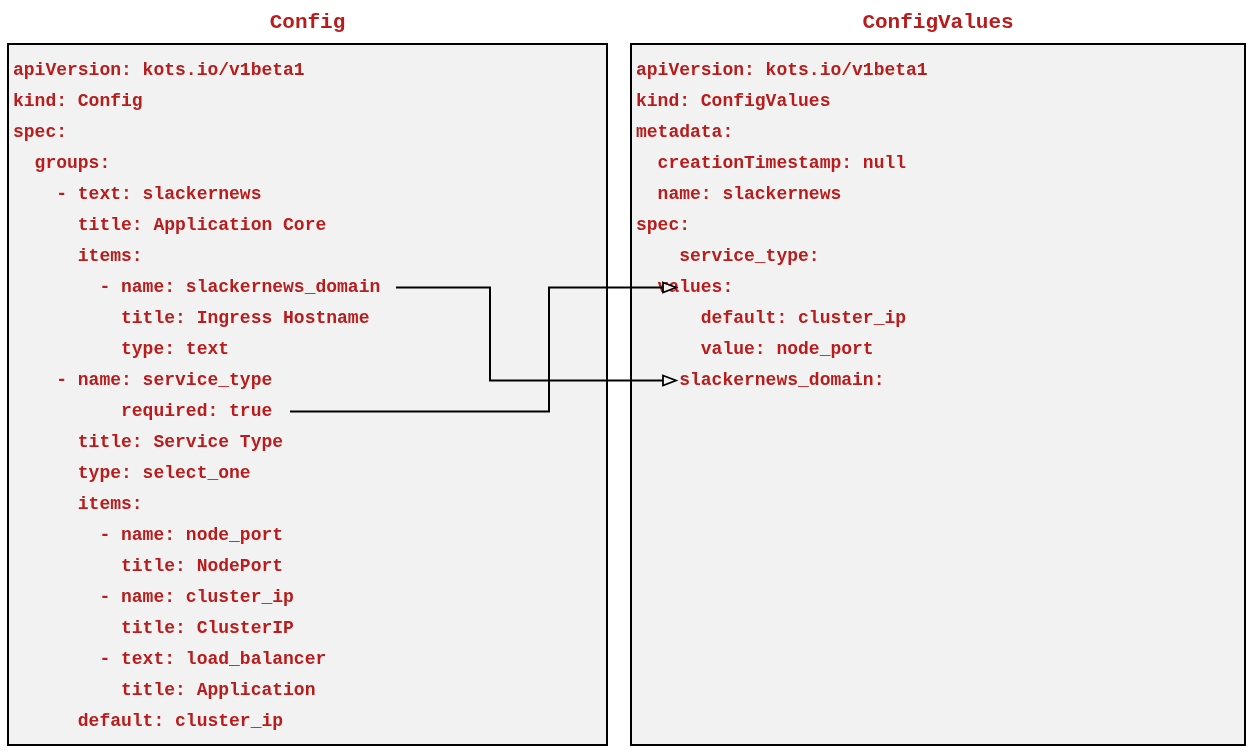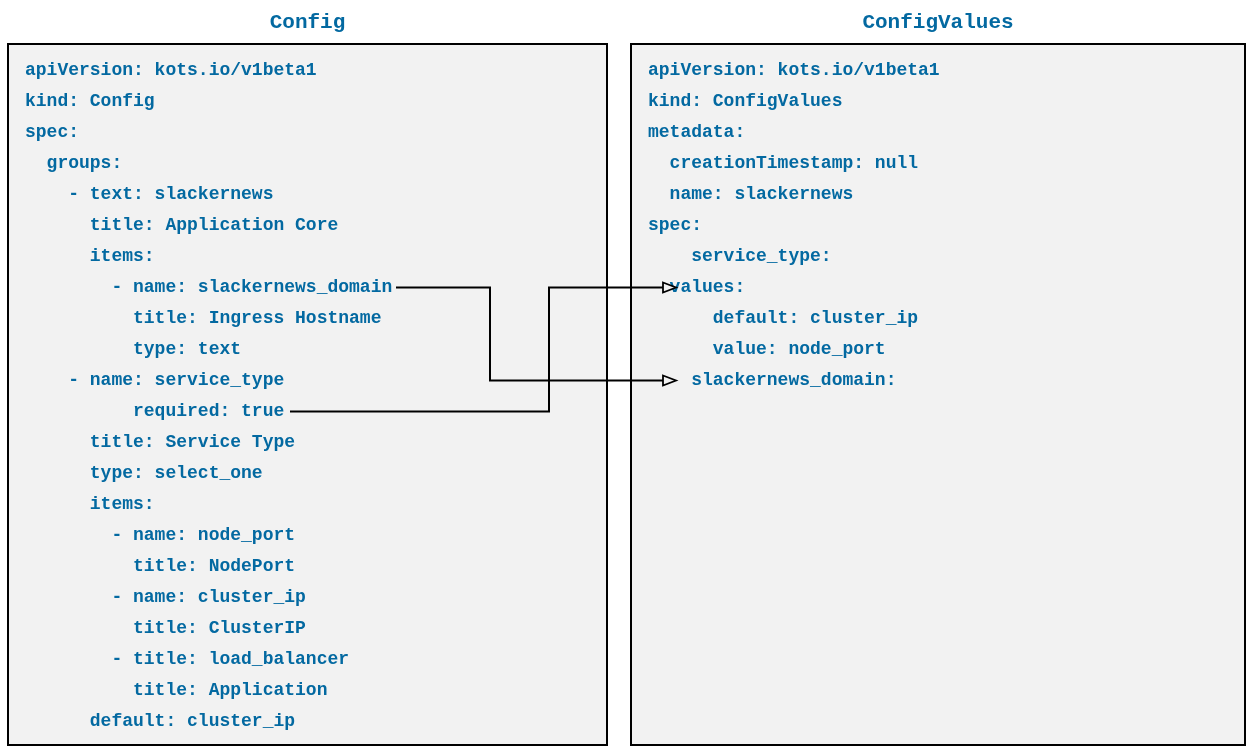--- a/index.html
+++ b/index.html
@@ -4,41 +4,41 @@
 <style>
   * { margin: 0; padding: 0; box-sizing: border-box; }
   html, body { background: #ffffff; }
   .canvas {
     position: relative;
     width: 1258px;
     height: 756px;
     background: #ffffff;
     font-family: "Liberation Mono", "DejaVu Sans Mono", monospace;
     font-weight: bold;
-    color: #0369a1;
+    color: #b91c1c;
     overflow: hidden;
   }
   .panel-title {
     position: absolute;
     top: 7px;
     height: 31px;
     line-height: 31px;
     font-size: 21px;
     text-align: center;
     letter-spacing: 0;
   }
   .panel-title.left  { left: 7px;   width: 601px; }
   .panel-title.right { left: 630px; width: 616px; }
   .panel {
     position: absolute;
     top: 43px;
     height: 703px;
     background: #f2f2f2;
     border: 2px solid #000000;
-    padding: 10px 16px;
+    padding: 10px 4px;
   }
   .panel.left  { left: 7px;   width: 601px; }
   .panel.right { left: 630px; width: 616px; }
   .yaml-line {
     white-space: pre;
     font-size: 18px;
     line-height: 31px;
   }
   svg.overlay {
     position: absolute;
@@ -71,21 +71,21 @@
       <div class="yaml-line">          type: text</div>
       <div class="yaml-line">    - name: service_type</div>
       <div class="yaml-line">          required: true</div>
       <div class="yaml-line">      title: Service Type</div>
       <div class="yaml-line">      type: select_one</div>
       <div class="yaml-line">      items:</div>
       <div class="yaml-line">        - name: node_port</div>
       <div class="yaml-line">          title: NodePort</div>
       <div class="yaml-line">        - name: cluster_ip</div>
       <div class="yaml-line">          title: ClusterIP</div>
-      <div class="yaml-line">        - title: load_balancer</div>
+      <div class="yaml-line">        - text: load_balancer</div>
       <div class="yaml-line">          title: Application</div>
       <div class="yaml-line">      default: cluster_ip</div>
     </div>
 
   <div class="panel right">
       <div class="yaml-line">apiVersion: kots.io/v1beta1</div>
       <div class="yaml-line">kind: ConfigValues</div>
       <div class="yaml-line">metadata:</div>
       <div class="yaml-line">  creationTimestamp: null</div>
       <div class="yaml-line">  name: slackernews</div>

